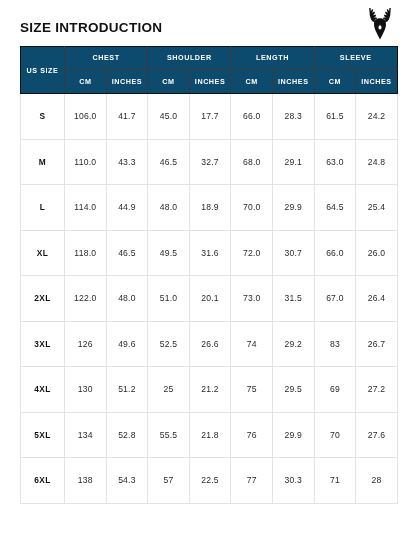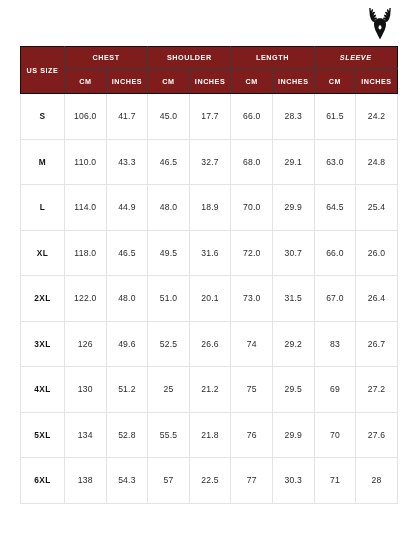--- a/index.html
+++ b/index.html
@@ -73,21 +73,21 @@
   table.size-table th,
   table.size-table td {
     padding: 0;
     margin: 0;
     text-align: center;
     vertical-align: middle;
   }
 
   
   thead th {
-    background: #7f1d1d;
+    background: #0c4a6e;
     color: #ffffff;
     font-size: 7.2px;
     font-weight: bold;
     letter-spacing: 0.55px;
     border: 1px solid #111111;
   }
   thead th.grp {
     height: 21px;
     border-bottom: 1px solid #3a3a3a;
   }
@@ -96,21 +96,20 @@
     border-right: 1px solid #3a3a3a;
   }
   thead th.sub.last-sub {
     border-right: 1px solid #111111;
   }
   thead th.grp {
     border-right: 1px solid #3a3a3a;
   }
   thead th.grp.last-grp {
     border-right: 1px solid #111111;
-    font-style: italic;
   }
   thead th.ussize {
     height: 45px;
     border-right: 1px solid #3a3a3a;
     font-size: 7.2px;
     margin-top: 12px;
   }
 
   
   tbody td {
@@ -130,20 +129,21 @@
   
   col.c-size { width: 44px; }
   col.c-data { width: 41.6px; }
 </style>
 </head>
 <body>
 
 <div class="page">
 
   <div class="header-row">
+    <div class="page-title">SIZE INTRODUCTION</div>
 
     <div class="brand-logo">
       <svg viewBox="0 0 28 34" xmlns="http://www.w3.org/2000/svg" aria-hidden="true">
         <g fill="#111111">
 
           <path d="M3.2 1.0 L4.6 1.0 L4.9 4.2 L6.0 2.2 L7.2 2.6 L6.3 6.0 L8.0 4.6 L9.0 5.6 L7.2 8.4 L9.4 7.6 L10.2 9.0 L8.0 10.6 L10.6 10.6 L11.0 12.2 L8.2 13.0 L10.6 14.0 L10.0 15.4 L6.6 14.4 L5.0 12.2 L3.8 8.6 Z"></path>
 
           <path d="M24.8 1.0 L23.4 1.0 L23.1 4.2 L22.0 2.2 L20.8 2.6 L21.7 6.0 L20.0 4.6 L19.0 5.6 L20.8 8.4 L18.6 7.6 L17.8 9.0 L20.0 10.6 L17.4 10.6 L17.0 12.2 L19.8 13.0 L17.4 14.0 L18.0 15.4 L21.4 14.4 L23.0 12.2 L24.2 8.6 Z"></path>
 
           <path d="M14.0 11.2 C10.2 11.2 8.0 13.6 8.0 17.2 C8.0 20.4 9.4 23.4 10.6 25.8 C11.6 27.8 12.6 30.0 14.0 32.6 C15.4 30.0 16.4 27.8 17.4 25.8 C18.6 23.4 20.0 20.4 20.0 17.2 C20.0 13.6 17.8 11.2 14.0 11.2 Z"></path>

